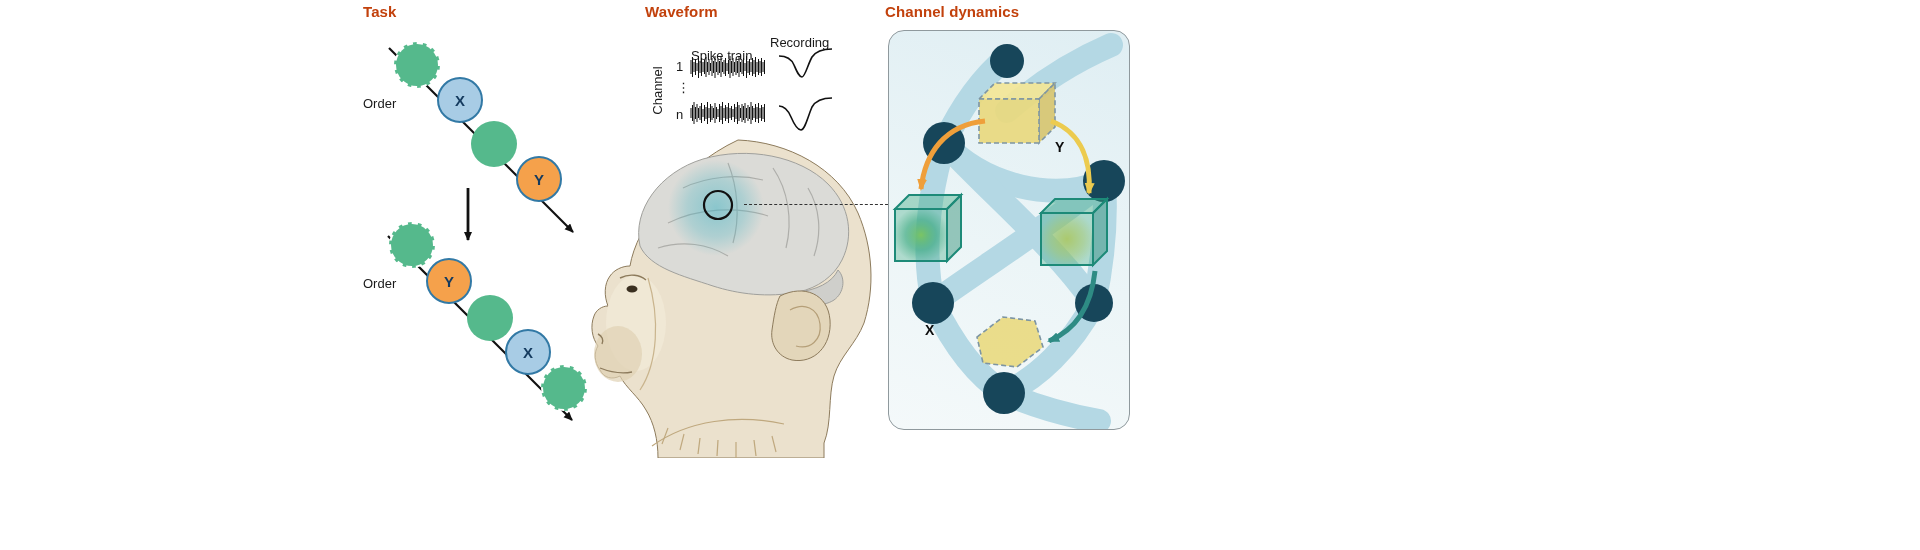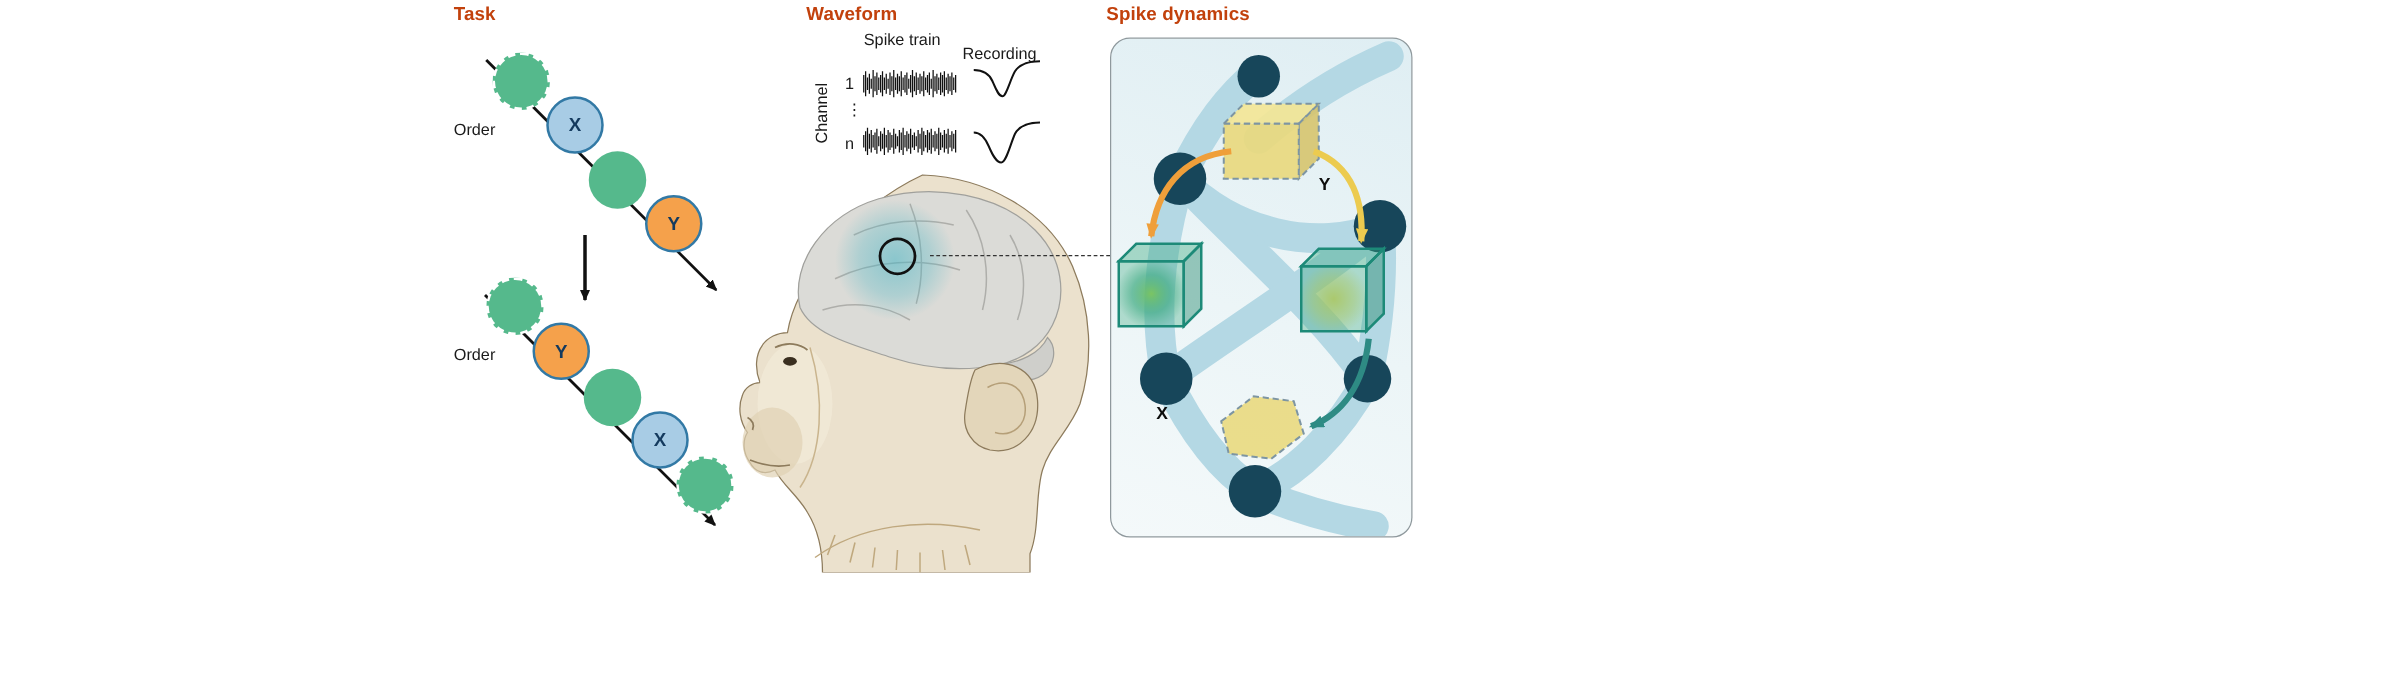--- a/index.html
+++ b/index.html
@@ -79,21 +79,21 @@
       <span>Y</span>
     </div>
   <div class="circle c-green" style="left:467px;top:295px;"></div>
   <div class="circle c-blue" style="left:505px;top:329px;">
       <span>X</span>
     </div>
   <div class="circle c-green-dashed" style="left:541px;top:365px;"></div>
 
   <div class="abs panel-heading" style="left:645px;top:3px;">Waveform</div>
 
-  <div class="abs small-label" style="left:691px;top:24px;">Spike train</div>
+  <div class="abs small-label" style="left:691px;top:48px;">Spike train</div>
   <div class="abs small-label" style="left:770px;top:35px;">Recording</div>
 
   <div class="abs small-label rotated" style="left:622px;top:83px;width:70px;">Channel</div>
 
   <div class="abs chan-tick" style="left:676px;top:59px;">1</div>
   <div class="abs chan-ellipsis" style="left:677px;top:80px;">⋮</div>
   <div class="abs chan-tick" style="left:676px;top:107px;">n</div>
 
   <svg class="spike-plot" style="left:690px;top:56px;" width="76" height="22" viewBox="0 0 76 22">
     <path stroke="#111" stroke-width="1" d="M1 4V18M2.5 1V21M4 6V16M5.5 3V19M7 7V15M8.5 0V22M10 5V17M11.5 2V20M13 6V16M14.5 4V18M16 1V21M17.5 6V16M19 3V19M20.5 7V15M22 2V20M23.5 5V17M25 0V22M26.5 6V16M28 3V19M29.5 5V17M31 1V21M32.5 6V16M34 4V18M35.5 2V20M37 7V15M38.5 4V18M40 0V22M41.5 5V17M43 2V20M44.5 6V16M46 3V19M47.5 5V17M49 1V21M50.5 6V16M52 4V18M53.5 2V20M55 7V15M56.5 0V22M58 5V17M59.5 3V19M61 6V16M62.5 2V20M64 4V18M65.5 1V21M67 6V16M68.5 3V19M70 5V17M71.5 2V20M73 6V16M74.5 4V18"></path>
@@ -163,21 +163,21 @@
         <path d="M112,310 L110,326"></path>
       <path d="M130,312 L129,328"></path>
         <path d="M148,314 L148,330"></path>
         <path d="M166,312 L168,328"></path>
       <path d="M184,308 L188,324"></path>
     </g>
   </svg>
 
   <div class="dashed-connector"></div>
 
-  <div class="abs panel-heading" style="left:885px;top:3px;">Spike dynamics</div>
+  <div class="abs panel-heading" style="left:885px;top:3px;">Channel dynamics</div>
 
   <div class="neural-panel">
     <svg width="240" height="398" viewBox="0 0 240 398">
       <defs>
         <radialGradient id="greenGlow">
           <stop offset="0%" stop-color="#9ed34f" stop-opacity="0.95"></stop>
           <stop offset="55%" stop-color="#3aa97f" stop-opacity="0.55"></stop>
           <stop offset="100%" stop-color="#3aa97f" stop-opacity="0"></stop>
         </radialGradient>
         <radialGradient id="yellowGlow">

